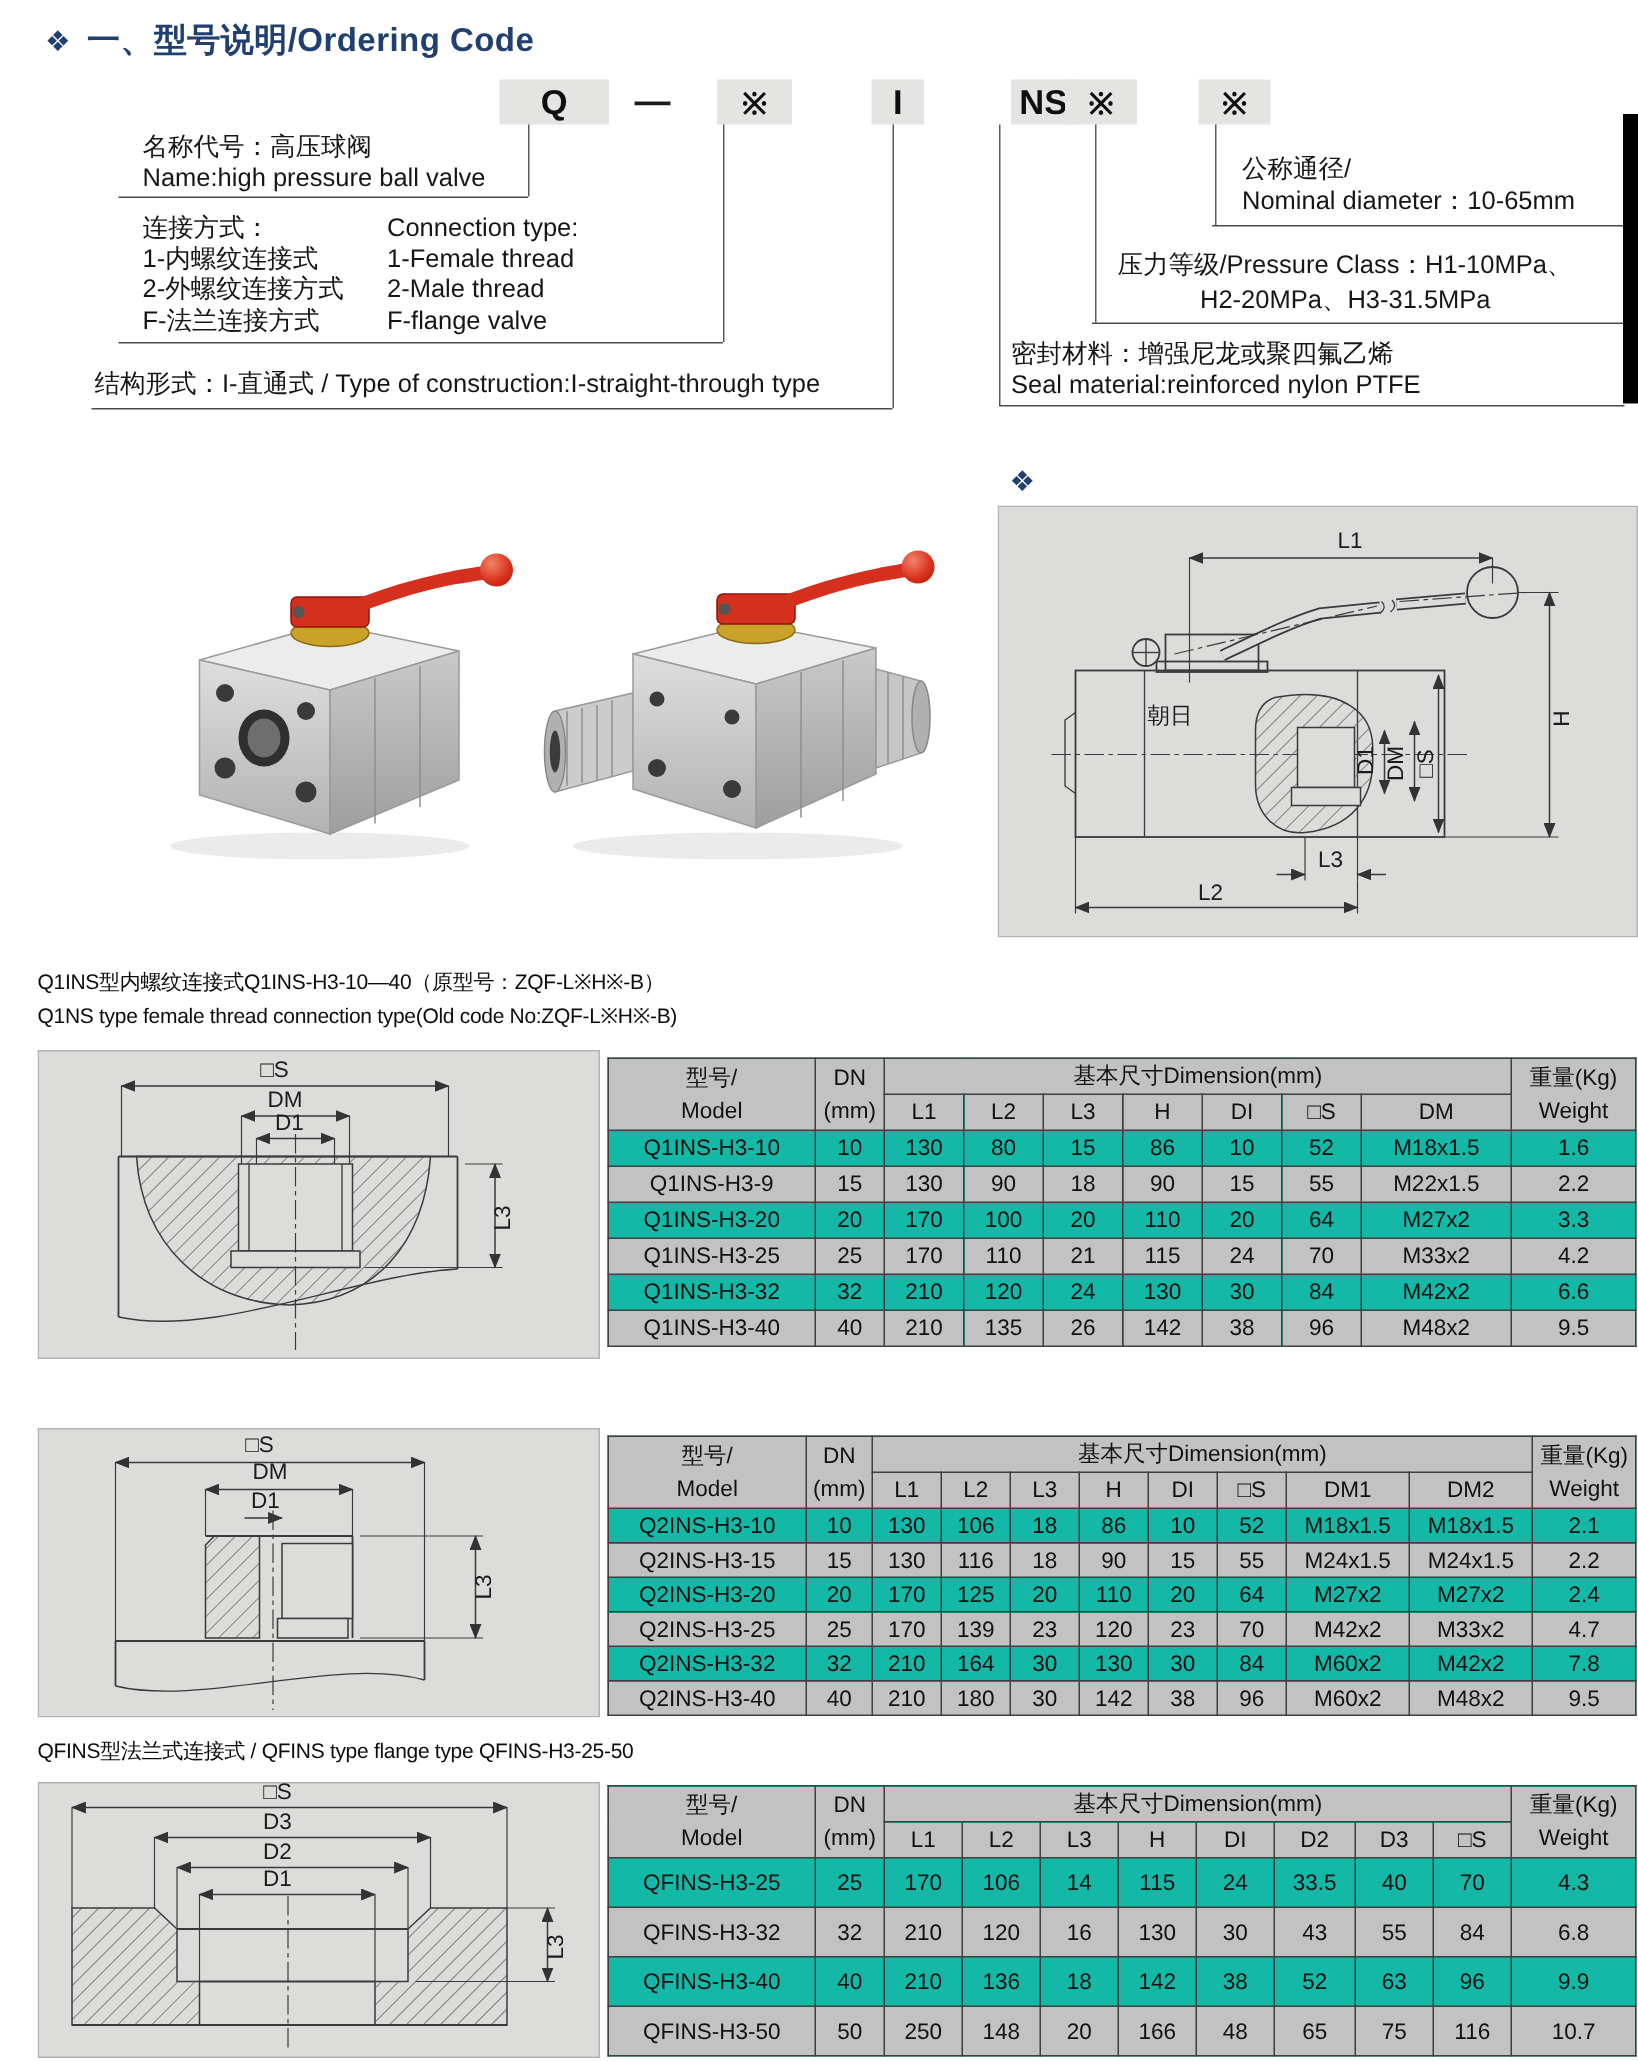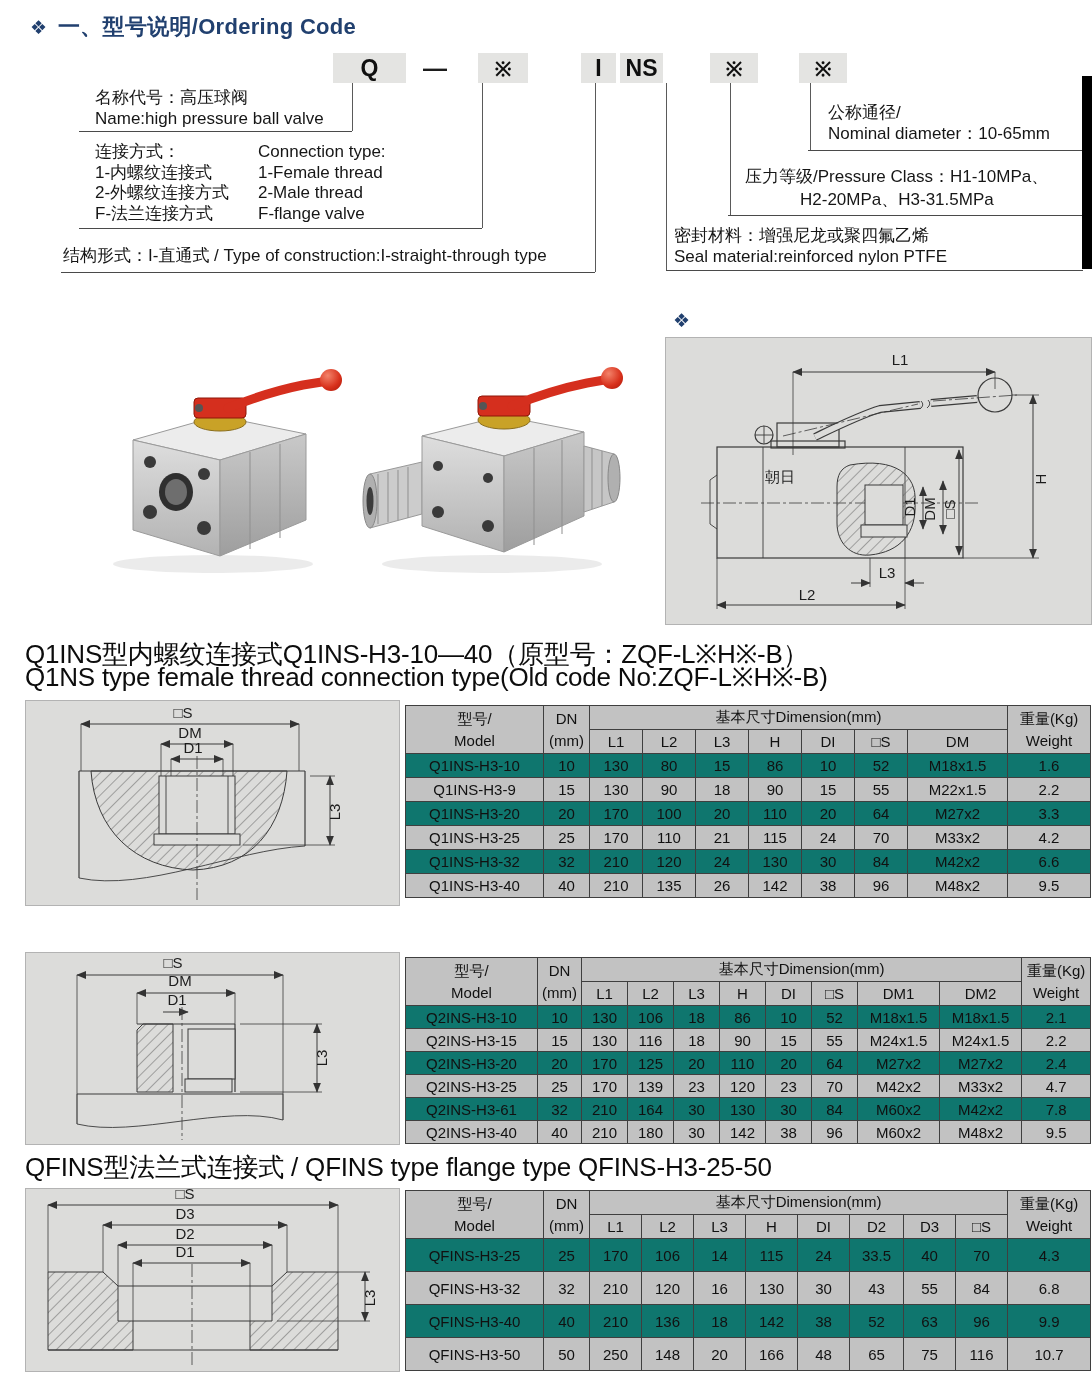--- a/index.html
+++ b/index.html
@@ -9,22 +9,22 @@
   .sec-title{position:absolute;font-size:22px;font-weight:700;color:#21406f;letter-spacing:.3px;}
   .diamond{position:absolute;font-size:19px;color:#21406f;}
   .cbox{position:absolute;top:53px;height:30px;background:#e4e4e2;display:flex;align-items:center;
         justify-content:center;font-weight:700;font-size:23px;color:#0f0f0f;}
   .cbox.star{font-size:20px;}
   .dash{position:absolute;top:53px;height:30px;display:flex;align-items:center;font-size:24px;font-weight:700;}
   .ann{position:absolute;font-size:17px;line-height:20.5px;color:#161616;white-space:nowrap;}
   .vline{position:absolute;width:1px;background:#5a5a5a;}
   .hline{position:absolute;height:1px;background:#4a4a4a;}
   .blackbar{position:absolute;background:#000;}
-  .heading{position:absolute;font-size:26px;line-height:23px;color:#0c0c0c;letter-spacing:-.2px;white-space:nowrap;}
-  table.spec{position:absolute;border-collapse:collapse;table-layout:fixed;background:#0f766e;}
+  .heading{position:absolute;font-size:14px;line-height:23px;color:#0c0c0c;letter-spacing:-.2px;white-space:nowrap;}
+  table.spec{position:absolute;border-collapse:collapse;table-layout:fixed;background:#14b8a6;}
   .spec th,.spec td{border:1px solid #3f3f3f;text-align:center;vertical-align:middle;padding:0;
         font-size:15px;color:#111;overflow:hidden;white-space:nowrap;}
   .spec thead th{background:#c2c2c2;font-weight:400;height:23px;}
   .spec thead th div{line-height:22px;}
   .spec tbody tr.g td{background:#c2c2c2;}
   #t0 tbody td{height:23px;}
   #t1 tbody td{height:22px;}
   #t2 tbody td{height:32px;margin-top:22px;}
   svg text{font-family:"Liberation Sans",sans-serif;}
   .lbl{font-size:15px;fill:#1c1c1c;}
@@ -63,21 +63,21 @@
 
 <div id="page">
 
   <span class="diamond" style="left:30px;top:16px">❖</span>
   <div class="sec-title" style="left:58px;top:12px">一、型号说明/Ordering Code</div>
 
   <div class="cbox" style="left:333px;width:73px">Q</div>
   <div class="dash" style="left:420px;width:30px;justify-content:center">—</div>
   <div class="cbox star" style="left:478px;width:50px">※</div>
   <div class="cbox" style="left:581px;width:35px">I</div>
-  <div class="cbox" style="left:620px;width:43px">NS</div>
+  <div class="cbox" style="left:674px;width:43px">NS</div>
   <div class="cbox star" style="left:710px;width:48px">※</div>
   <div class="cbox star" style="left:799px;width:48px">※</div>
 
   <div class="vline" style="left:352px;top:83px;height:48px"></div>
   <div class="vline" style="left:482px;top:83px;height:145px"></div>
   <div class="vline" style="left:595px;top:83px;height:189px"></div>
   <div class="vline" style="left:666px;top:83px;height:187px"></div>
   <div class="vline" style="left:730px;top:83px;height:132px"></div>
   <div class="vline" style="left:810px;top:83px;height:67px"></div>
 
@@ -498,21 +498,21 @@
           <td>139</td>
           <td>23</td>
           <td>120</td>
           <td>23</td>
           <td>70</td>
           <td>M42x2</td>
           <td>M33x2</td>
           <td>4.7</td>
         </tr>
         <tr class="w">
-          <td>Q2INS-H3-61</td>
+          <td>Q2INS-H3-32</td>
           <td>32</td>
           <td>210</td>
           <td>164</td>
           <td>30</td>
           <td>130</td>
           <td>30</td>
           <td>84</td>
           <td>M60x2</td>
           <td>M42x2</td>
           <td>7.8</td>

